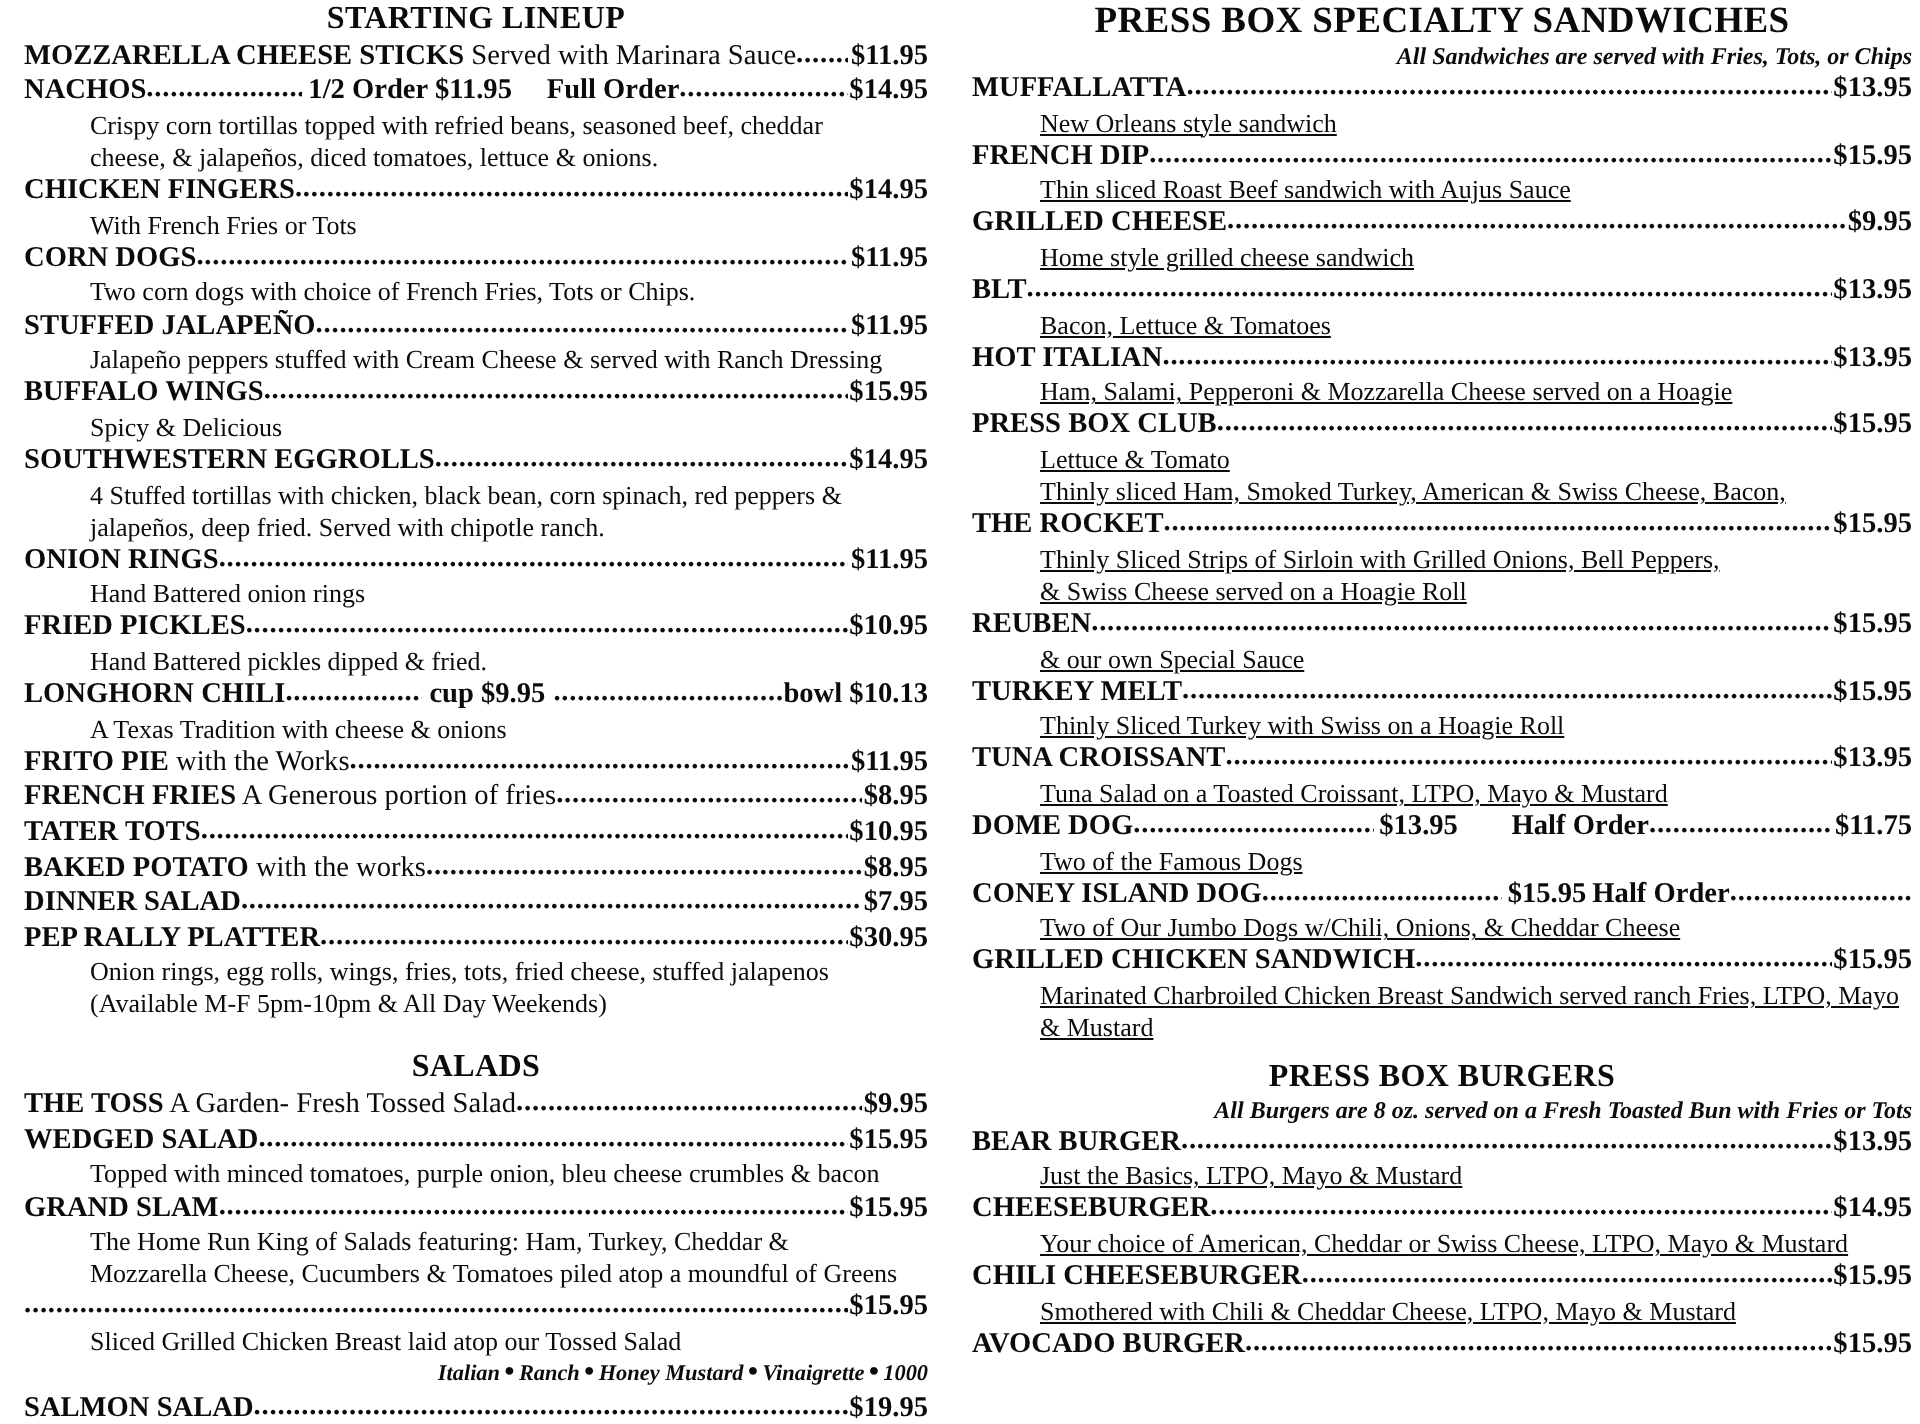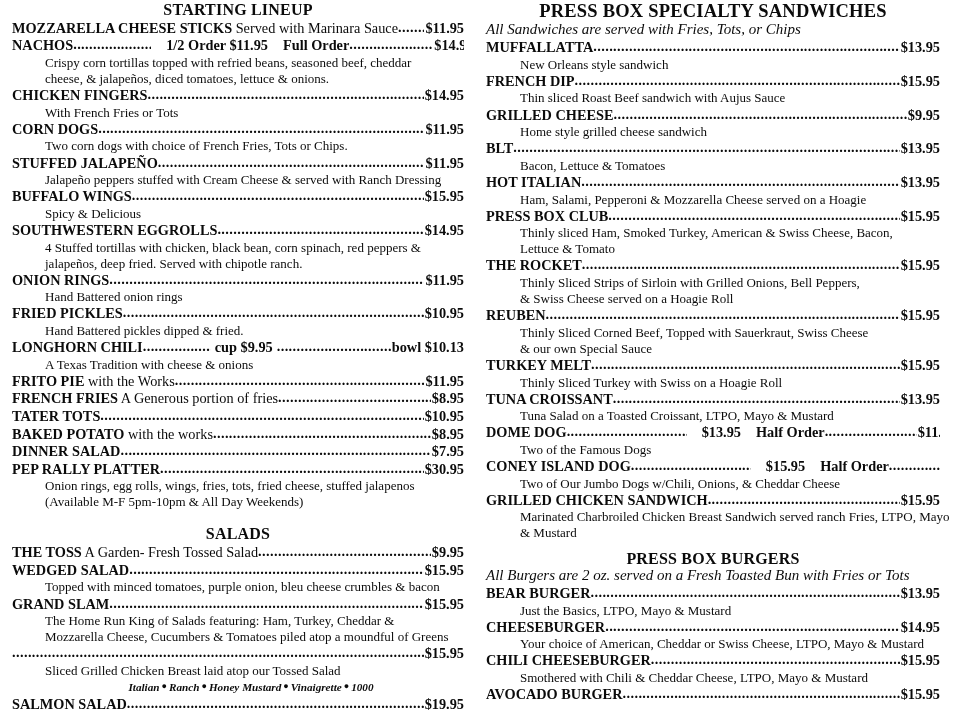--- a/index.html
+++ b/index.html
@@ -18,36 +18,36 @@
     width: 960px;
     height: 712px;
     display: flex;
     box-sizing: border-box;
   }
   .col {
     box-sizing: border-box;
     position: relative;
   }
   .col-left  { width: 478px; padding: 2px 14px 0 12px; }
-  .col-right { width: 482px; padding: 2px 20px 0 8px; }
+  .col-right { width: 482px; padding: 2px 4px 0 8px; }
 
   .section-title {
     text-align: center;
     font-weight: bold;
     font-size: 16px;
     letter-spacing: 0.2px;
     line-height: 1.05;
     margin: 0 0 1px 0;
   }
   .section-title.small { font-size: 18.5px; }
   .section-sub {
-    text-align: left;
-    font-weight: normal;
+    text-align: right;
+    font-weight: bold;
     font-style: italic;
-    font-size: 15px;
+    font-size: 12px;
     line-height: 1.05;
     margin: 0 0 1px 0;
   }
   .spacer-lg { height: 16px; }
   .spacer-md { height: 9px; }
 
   
   .item { line-height: 1.0; }
   .row {
     display: flex;
@@ -72,35 +72,34 @@
   }
   .lead::after {
     content: "...........................................................................................................................................................................................................";
   }
   .pr { flex: 0 0 auto; padding-left: 1px; }
 
   
   .row.split .mid {
     flex: 0 0 auto;
     padding-left: 3px;
-    margin-left: 12px;
   }
   .row.split .gap { flex: 0 0 auto; }
 
   .desc {
     font-size: 13px;
     font-weight: normal;
     line-height: 1.24;
     padding-left: 33px;
     white-space: nowrap;
   }
-  .col-right .desc { padding-left: 34px; }
+  .col-right .desc { padding-left: 34px; text-decoration: underline; }
 
   .dressings {
-    text-align: center;
+    text-align: right;
     font-style: italic;
     font-weight: bold;
     font-size: 11.2px;
     line-height: 1.3;
     padding: 1px 0 1px 26px;
   }
   .dot { font-style: normal; font-size: 9px; vertical-align: 2px; padding: 0 2px; }
 </style>
 </head>
 <body>
@@ -323,39 +322,38 @@
           <span class="pr">$13.95</span>
         </div>
         <div class="desc">Ham, Salami, Pepperoni &amp; Mozzarella Cheese served on a Hoagie</div>
       </div>
       <div class="item">
         <div class="row">
           <span class="nm">PRESS BOX CLUB</span>
           <span class="lead"></span>
           <span class="pr">$15.95</span>
         </div>
+        <div class="desc">Lettuce &amp; Tomato</div>
         <div class="desc">Thinly sliced Ham, Smoked Turkey, American &amp; Swiss Cheese, Bacon,</div>
-        <div class="desc">Lettuce &amp; Tomato</div>
       </div>
       <div class="item">
         <div class="row">
           <span class="nm">THE ROCKET</span>
           <span class="lead"></span>
           <span class="pr">$15.95</span>
         </div>
         <div class="desc">Thinly Sliced Strips of Sirloin with Grilled Onions, Bell Peppers,</div>
         <div class="desc">&amp; Swiss Cheese served on a Hoagie Roll</div>
       </div>
       <div class="item">
         <div class="row">
           <span class="nm">REUBEN</span>
           <span class="lead"></span>
           <span class="pr">$15.95</span>
         </div>
-        <div class="desc">Thinly Sliced Corned Beef, Topped with Sauerkraut, Swiss Cheese</div>
         <div class="desc">&amp; our own Special Sauce</div>
       </div>
       <div class="item">
         <div class="row">
           <span class="nm">TURKEY MELT</span>
           <span class="lead"></span>
           <span class="pr">$15.95</span>
         </div>
         <div class="desc">Thinly Sliced Turkey with Swiss on a Hoagie Roll</div>
       </div>
@@ -394,21 +392,21 @@
         <div class="row">
           <span class="nm">GRILLED CHICKEN SANDWICH</span>
           <span class="lead"></span>
           <span class="pr">$15.95</span>
         </div>
         <div class="desc">Marinated Charbroiled Chicken Breast Sandwich served ranch Fries, LTPO, Mayo</div>
         <div class="desc">&amp; Mustard</div>
       </div>
       <div class="spacer-md"></div>
       <div class="section-title">PRESS BOX BURGERS</div>
-      <div class="section-sub">All Burgers are 2 oz. served on a Fresh Toasted Bun with Fries or Tots</div>
+      <div class="section-sub">All Burgers are 8 oz. served on a Fresh Toasted Bun with Fries or Tots</div>
       <div class="item">
         <div class="row">
           <span class="nm">BEAR BURGER</span>
           <span class="lead"></span>
           <span class="pr">$13.95</span>
         </div>
         <div class="desc">Just the Basics, LTPO, Mayo &amp; Mustard</div>
       </div>
       <div class="item">
         <div class="row">

